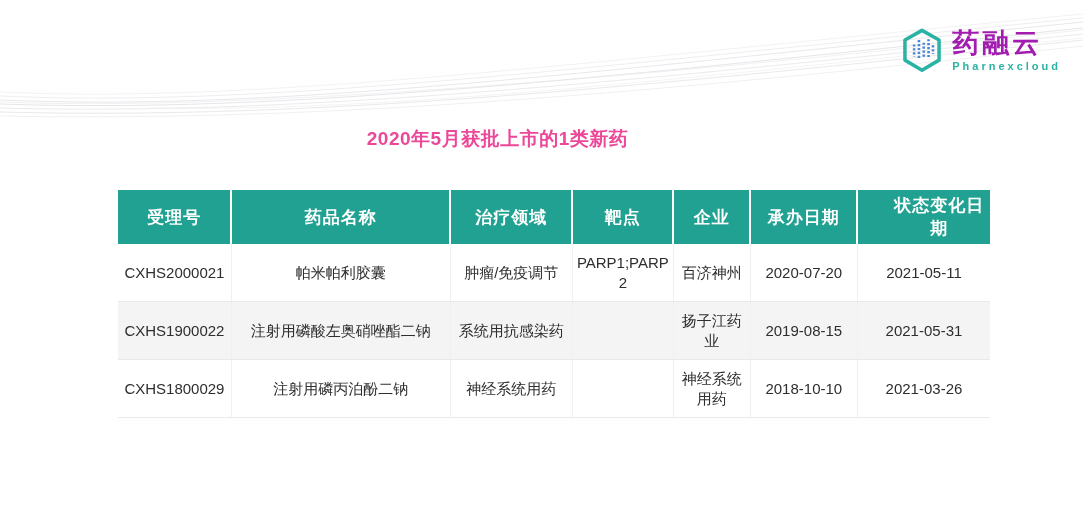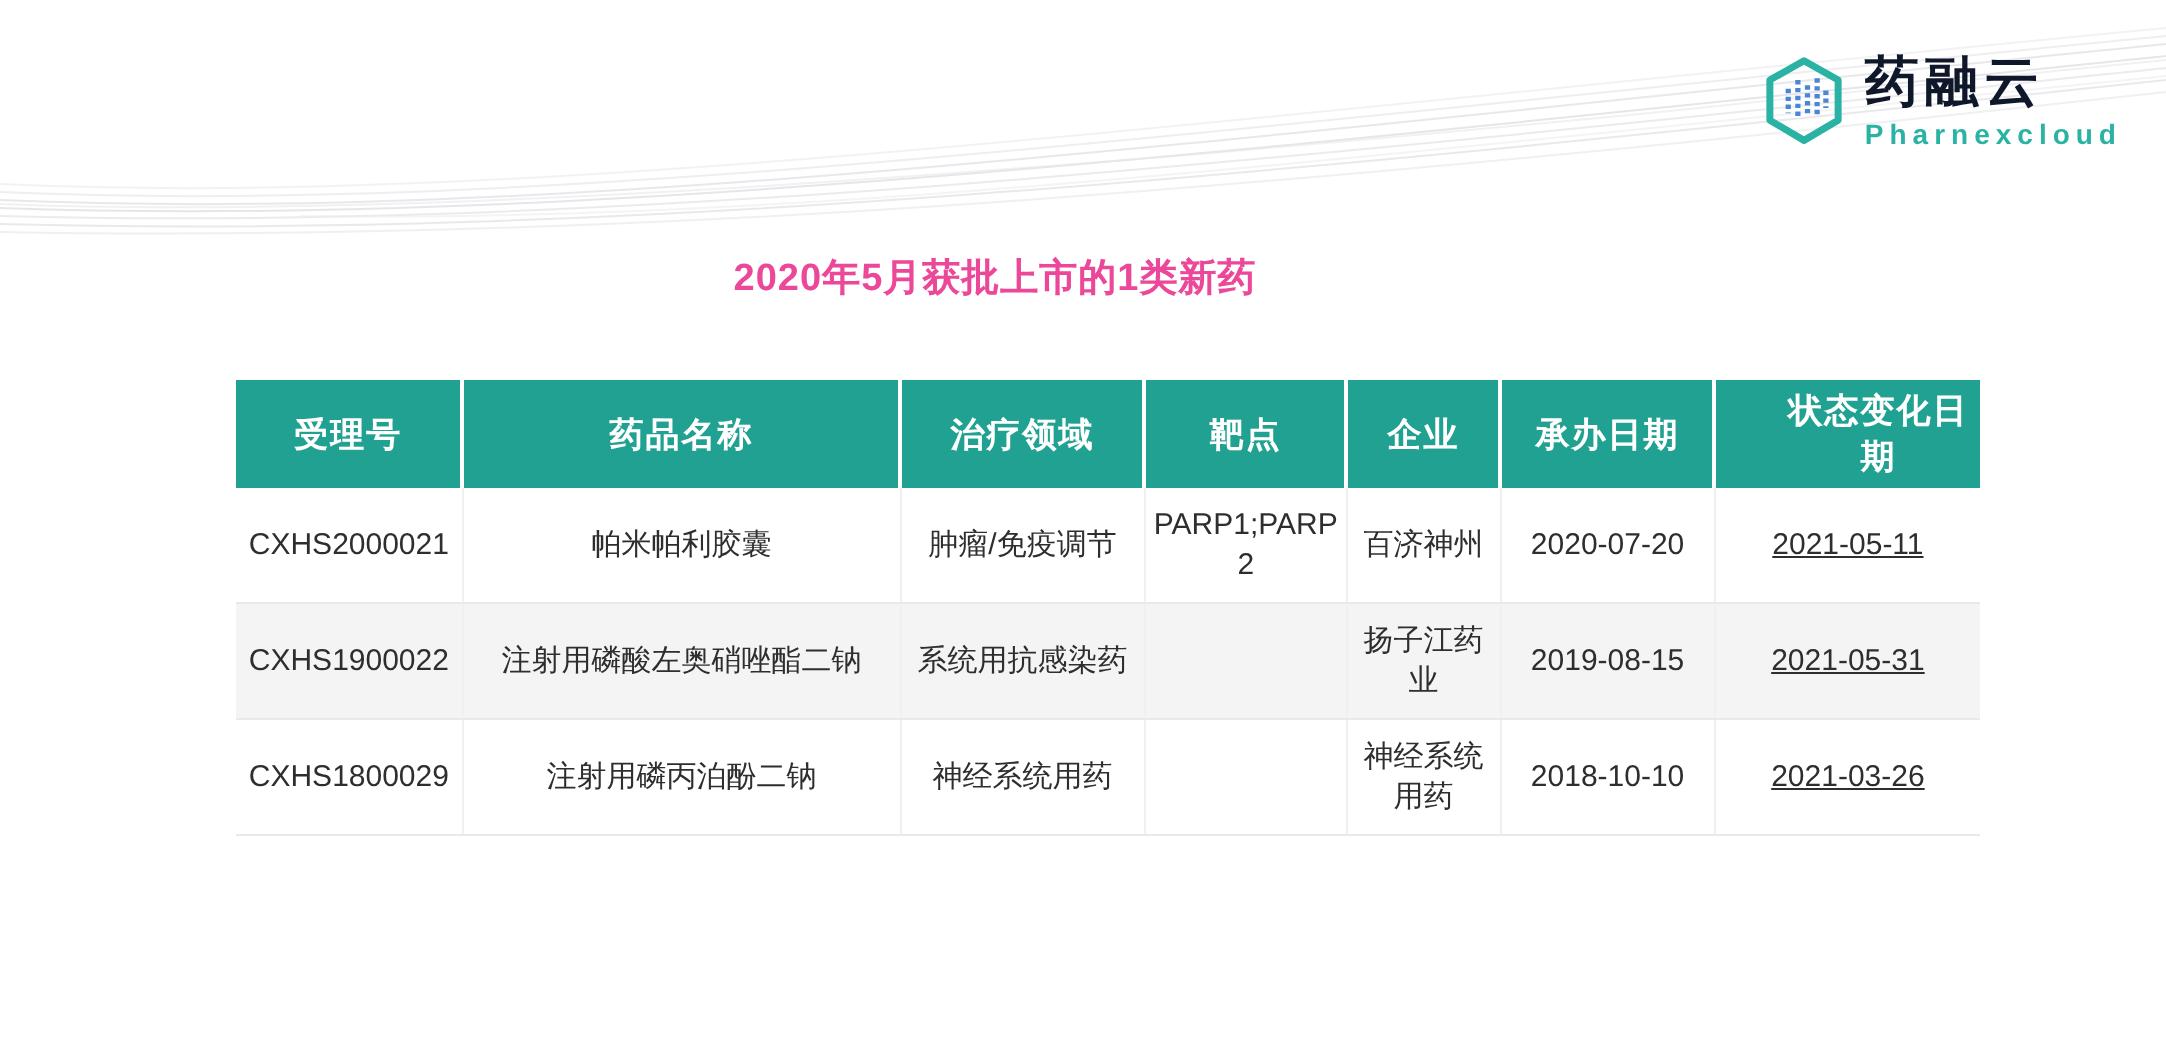--- a/index.html
+++ b/index.html
@@ -19,22 +19,22 @@
   
   .heading {
     position:absolute; left:16px; top:18px;
     font-size:21px; font-weight:bold; color:#1c2233;
     letter-spacing:1.5px;
   }
 
   
   .logo { position:absolute; right:22px; top:27px; display:flex; align-items:center; gap:9px; }
   .logo-text { display:flex; flex-direction:column; align-items:flex-start; }
-  .logo-name { font-size:27px; font-weight:bold; color:#0f172a; letter-spacing:3px; line-height:1.1; }
-  .logo-sub  { font-size:14px; font-weight:bold; color:#2ab3a4; letter-spacing:3px; margin-top:2px; }
+  .logo-name { font-size:27px; font-weight:bold; color:#a21caf; letter-spacing:3px; line-height:1.1; }
+  .logo-sub  { font-size:11px; font-weight:bold; color:#2ab3a4; letter-spacing:3px; margin-top:2px; }
 
   
   .table-title {
     position:absolute; left:105px; top:126px; width:785px;
     text-align:center;
     font-size:19px; font-weight:bold; color:#ec4899;
     letter-spacing:0.5px;
   }
 
   
@@ -50,21 +50,21 @@
   thead th:last-child { border-right:none;padding-left:32px; }
   tbody td {
     font-size:15px; color:#2e2e2e;
     text-align:center; vertical-align:middle;
     padding:9px 4px; height:54px;
     border-right:1px solid #f0f0f0;
     border-bottom:1px solid #e9e9e9;
     line-height:1.3;
     word-break:break-all;
   }
-  tbody td:last-child { border-right:none;text-decoration:underline; }
+  tbody td:last-child { border-right:none; }
   tbody tr:nth-child(even) td { background:#f4f4f4; }
 </style>
 </head>
 <body>
 
 <div class="slide">
 
   <svg class="waves" viewBox="0 0 1083 115" fill="none" xmlns="http://www.w3.org/2000/svg">
     <path d="M0,92 C280,104 600,62 1083,14" stroke="#e6e6ea" stroke-width="1" opacity="0.9"></path>
     <path d="M0,96 C290,106 610,68 1083,20" stroke="#e3e3e8" stroke-width="1" opacity="0.9"></path>

